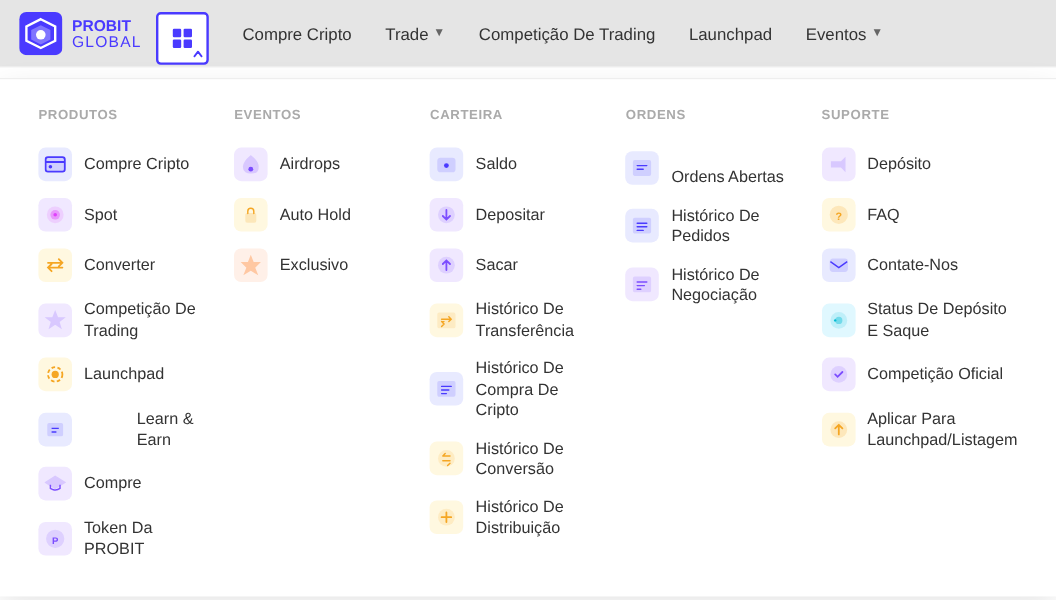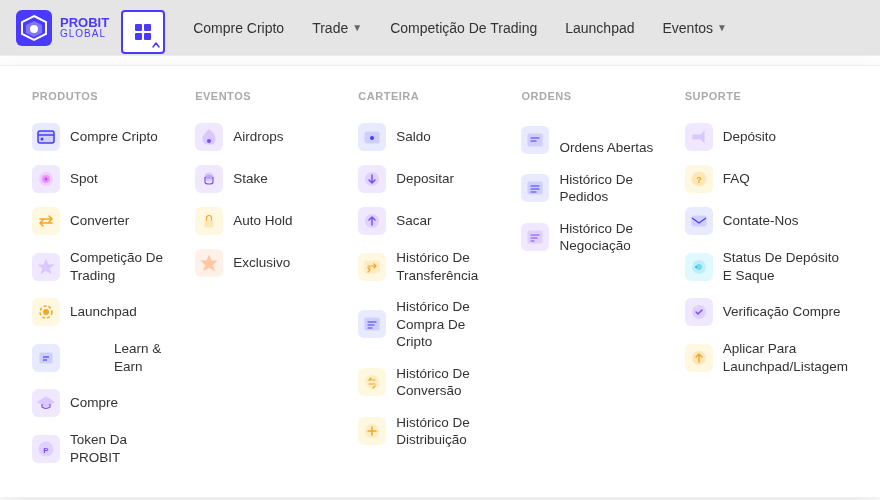--- a/index.html
+++ b/index.html
@@ -36,21 +36,21 @@
       display: flex;
       flex-direction: column;
       line-height: 1;
     }
     .logo-probit {
       font-weight: 800;
       font-size: 13px;
       color: #4a3aff;
     }
     .logo-global {
-      font-size: 10px;
+      font-size: 13px;
       color: #4a3aff;
       letter-spacing: 1px;
     }
     .grid-btn {
       width: 44px;
       height: 44px;
       border: 2px solid #4a3aff;
       border-radius: 4px;
       display: flex;
       align-items: center;
@@ -298,30 +298,20 @@
       <div class="menu-item">
         <div class="menu-icon icon-purple">
           <svg width="18" height="18" viewBox="0 0 18 18">
             <path d="M9 2c0 0 6 4 6 9s-3 5-6 5-6-1-6-5 6-9 6-9z" fill="#7c4dff" opacity="0.2" stroke="#7c4dff" stroke-width="1.2"></path>
             <circle cx="9" cy="13" r="2" fill="#7c4dff"></circle>
           </svg>
         </div>
         <div class="menu-item-text" style="white-space: pre-line;">Airdrops</div>
       </div>
       <div class="menu-item">
-        <div class="menu-icon icon-purple">
-          <svg width="18" height="18" viewBox="0 0 18 18">
-            <circle cx="9" cy="7" r="4" fill="#7c4dff" opacity="0.2" stroke="#7c4dff" stroke-width="1.2"></circle>
-            <ellipse cx="9" cy="7" rx="4" ry="2" fill="#7c4dff" opacity="0.3"></ellipse>
-            <path d="M5 7v5c0 1.1 1.8 2 4 2s4-.9 4-2V7" fill="none" stroke="#7c4dff" stroke-width="1.2"></path>
-          </svg>
-        </div>
-        <div class="menu-item-text" style="white-space: pre-line;">Stake</div>
-      </div>
-      <div class="menu-item">
         <div class="menu-icon icon-yellow">
           <svg width="18" height="18" viewBox="0 0 18 18">
             <rect x="5" y="8" width="8" height="7" rx="1" fill="#f5a623" opacity="0.2" stroke="#f5a623" stroke-width="1.2"></rect>
             <path d="M6.5 8V6a2.5 2.5 0 0 1 5 0v2" fill="none" stroke="#f5a623" stroke-width="1.2" stroke-linecap="round"></path>
           </svg>
         </div>
         <div class="menu-item-text" style="white-space: pre-line;">Auto Hold</div>
       </div>
       <div class="menu-item">
         <div class="menu-icon icon-orange">
@@ -473,21 +463,21 @@
         <div class="menu-item-text" style="white-space: pre-line;">Status De Depósito
 E Saque</div>
       </div>
       <div class="menu-item">
         <div class="menu-icon icon-purple">
           <svg width="18" height="18" viewBox="0 0 18 18">
             <circle cx="9" cy="9" r="7" fill="#7c4dff" opacity="0.15"></circle>
             <path d="M6 9l2 2 4-4" stroke="#7c4dff" stroke-width="1.5" fill="none" stroke-linecap="round"></path>
           </svg>
         </div>
-        <div class="menu-item-text" style="white-space: pre-line;">Verificação Compre</div>
+        <div class="menu-item-text" style="white-space: pre-line;">Competição Oficial</div>
       </div>
       <div class="menu-item">
         <div class="menu-icon icon-yellow">
           <svg width="18" height="18" viewBox="0 0 18 18">
             <circle cx="9" cy="9" r="7" fill="#f5a623" opacity="0.2"></circle>
             <path d="M9 5 L9 13 M6 8 L9 5 L12 8" stroke="#f5a623" stroke-width="1.5" fill="none" stroke-linecap="round" stroke-linejoin="round"></path>
           </svg>
         </div>
         <div class="menu-item-text" style="white-space: pre-line;">Aplicar Para
 Launchpad/Listagem</div>

